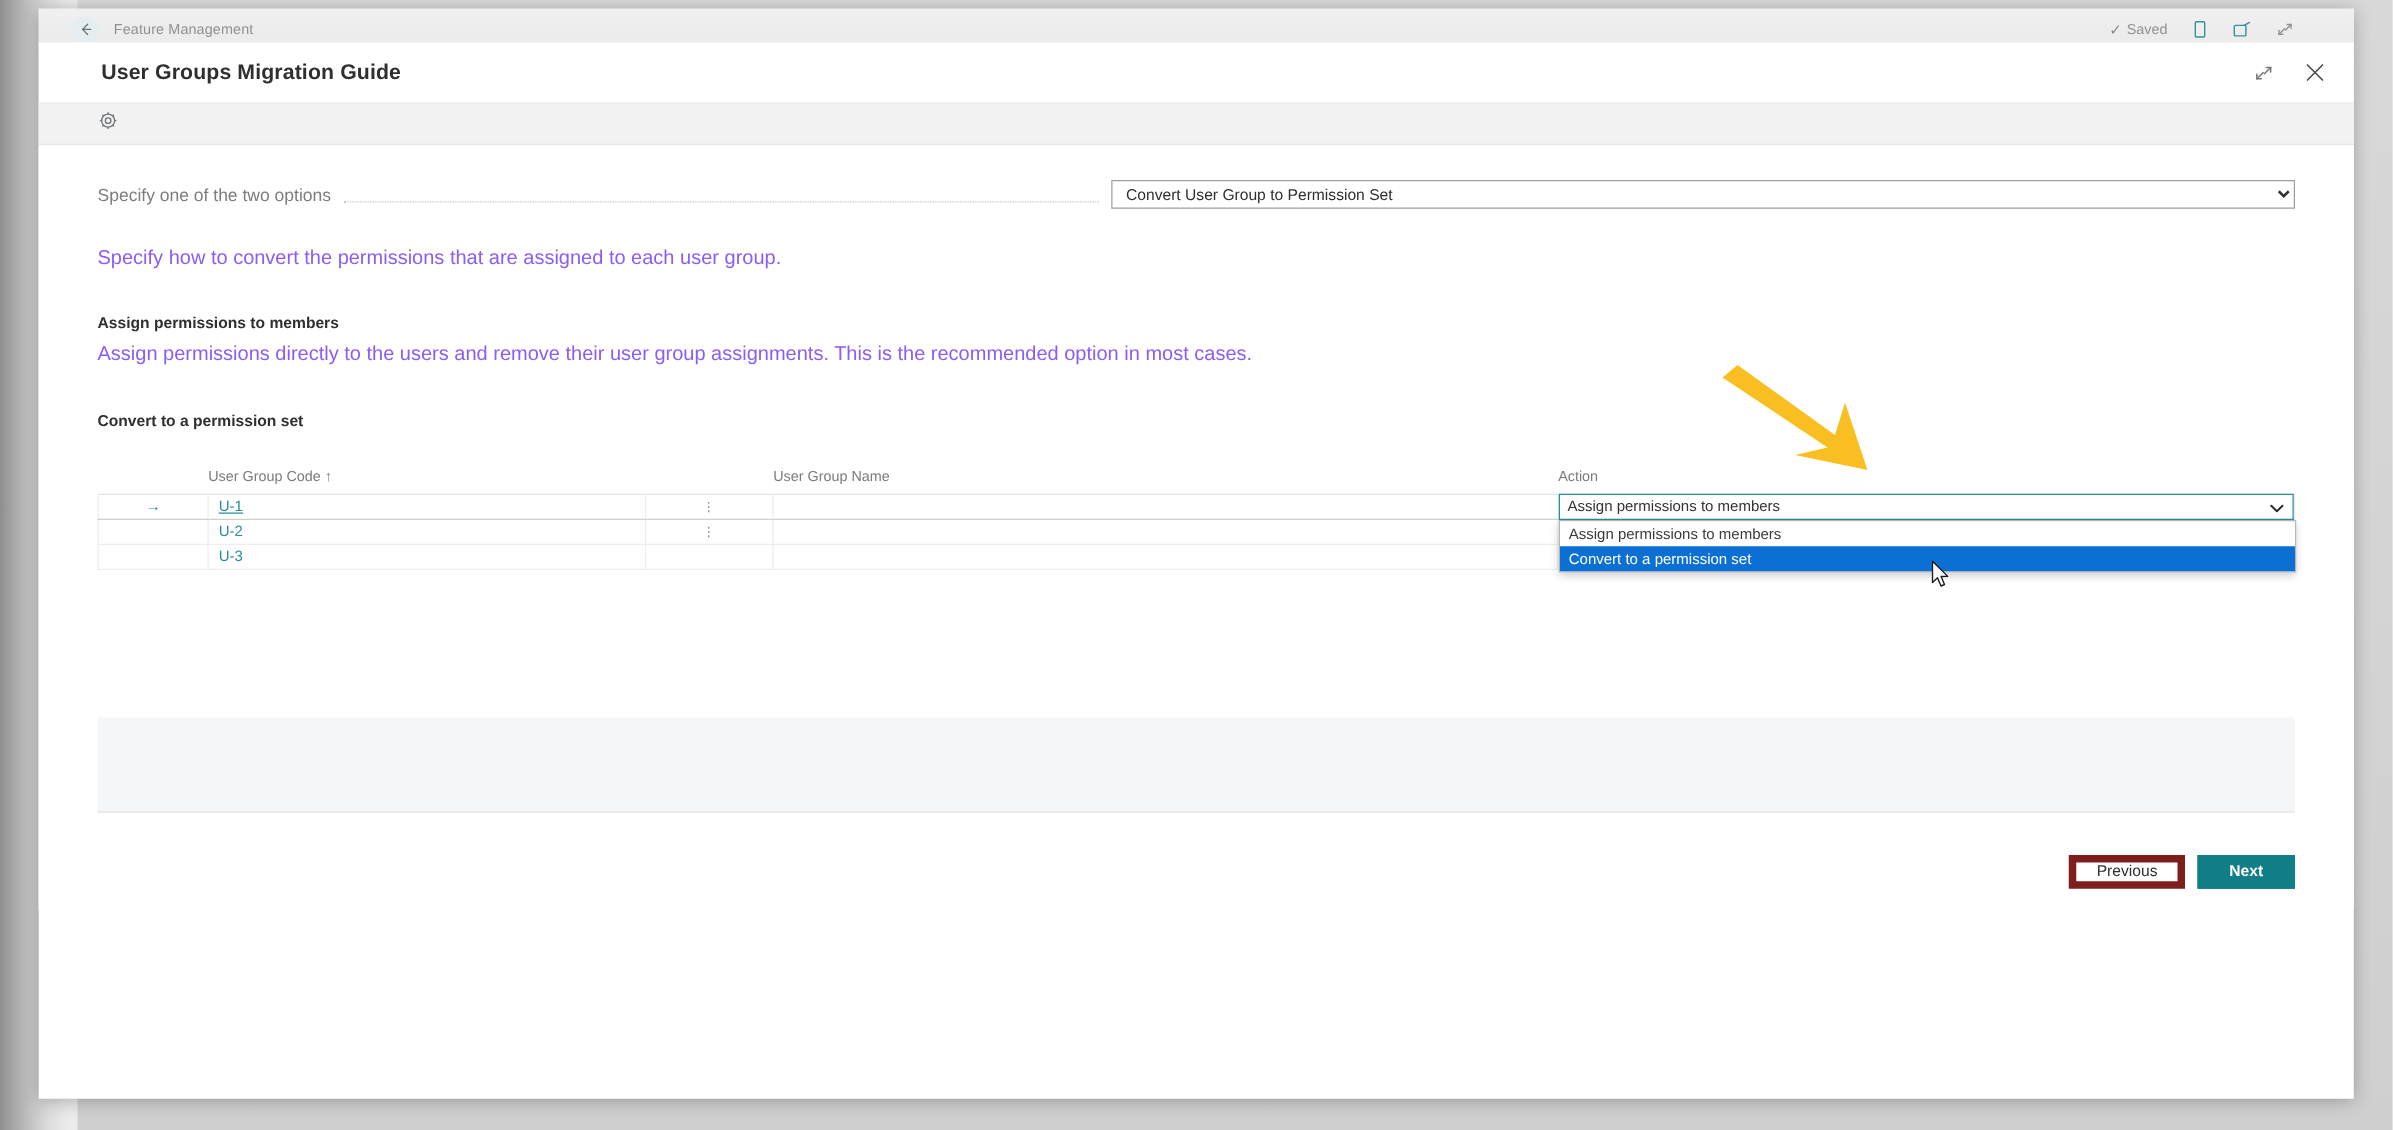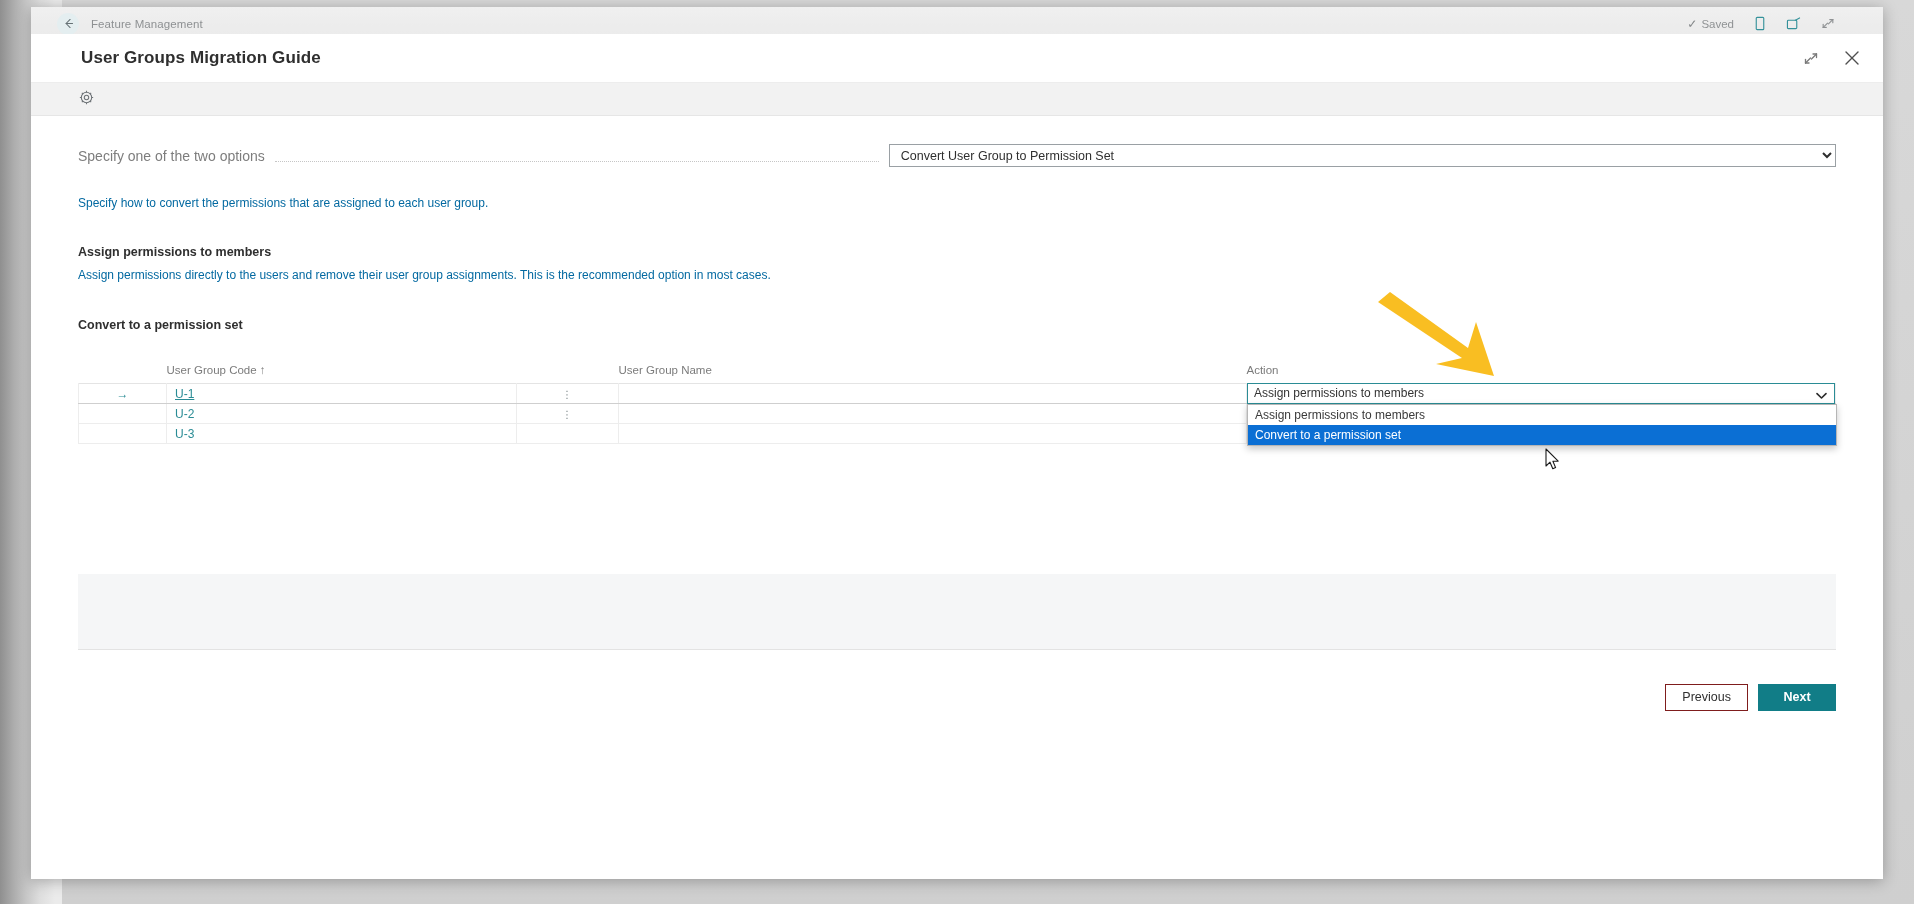--- a/index.html
+++ b/index.html
@@ -178,22 +178,22 @@
     border: 1px solid #9aa0a4;
     background: #ffffff;
     font-size: 12.5px;
     color: #2f2f2f;
     padding: 0 26px 0 7px;
     line-height: 21px;
     font-family: "Liberation Sans", sans-serif;
   }
 
   .para {
-    font-size: 12px;
-    color: #0369a1;
+    font-size: 16px;
+    color: #8b5cf6;
     line-height: 1.45;
   }
   .para-strong {
     font-size: 12.5px;
     color: #2f2f2f;
     font-weight: 700;
     line-height: 1.45;
   }
   #intro-para { margin-top: 28px; }
   #sec1 { margin-top: 31px; }
@@ -338,21 +338,21 @@
     font-size: 12.5px;
     font-family: "Liberation Sans", sans-serif;
     height: 27px;
     min-width: 78px;
     padding: 0 16px;
     box-sizing: border-box;
     cursor: default;
   }
   .btn-secondary {
     background: #ffffff;
-    border: 1px solid #7f1d1d;
+    border: 6px solid #7f1d1d;
     color: #2f2f2f;
   }
   .btn-primary {
     background: #117d87;
     border: 1px solid #117d87;
     color: #ffffff;
     font-weight: 700;
   }
 
   

